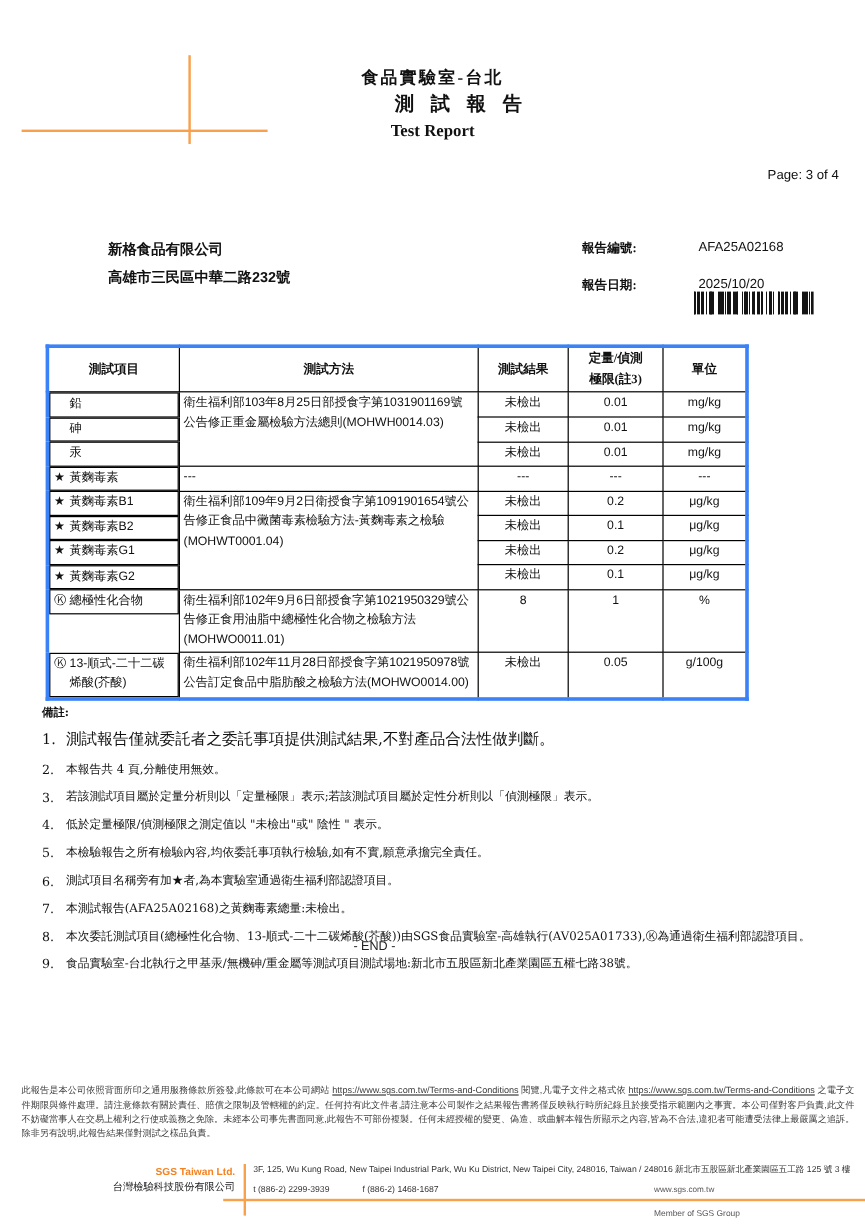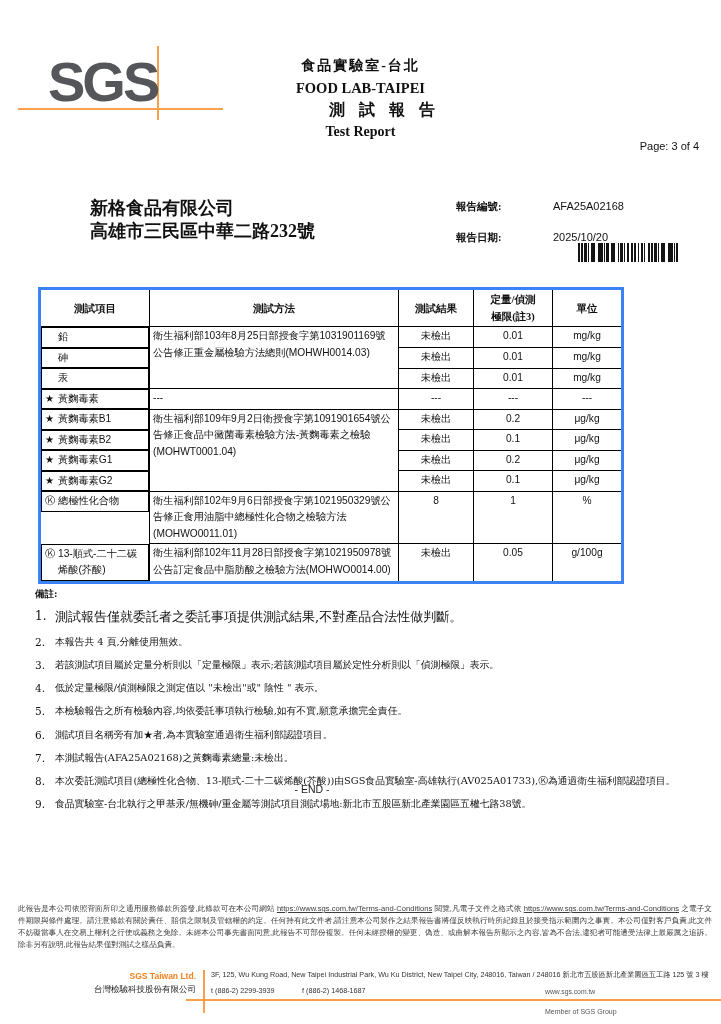--- a/index.html
+++ b/index.html
@@ -20,22 +20,22 @@
   .logo-vline { position:absolute; left:109px; top:-10px; width:2px; height:74px; background:#f9a04c; }
   .title-block { position:absolute; left:0; top:55px; width:721px; text-align:center;
     font-family:"Liberation Serif", serif; font-weight:bold; }
   .title-zh { font-size:14px; letter-spacing:2px; line-height:22px; }
   .title-en { font-size:14.5px; line-height:22px; }
   .report-zh { font-size:16px; letter-spacing:5px; line-height:22px;padding-left:48px; }
   .report-en { font-size:14px; line-height:22px; }
   .page-label { position:absolute; right:22px; top:140px; font-size:11px; }
 
   
-  .client { position:absolute; left:90px; top:197px; font-family:Liberation Serif, serif; font-weight:bold; font-size:18px; line-height:23px; }
-  .meta { position:absolute; left:456px; top:200px; display:grid; grid-template-columns:80px auto; column-gap:2px; row-gap:6px;gap:17px; }
+  .client { position:absolute; left:90px; top:197px; font-family:Liberation Sans, sans-serif; font-weight:bold; font-size:12px; line-height:23px; }
+  .meta { position:absolute; left:485px; top:200px; display:grid; grid-template-columns:80px auto; column-gap:2px; row-gap:6px;gap:17px; }
   .meta-label { font-family:"Liberation Serif", serif; font-weight:bold; font-size:10.5px; }
   .meta-value { font-weight:normal; font-size:11px; }
   .barcode { position:absolute; left:578px; top:243px; width:100px; height:19px;
     background:
       repeating-linear-gradient(90deg,#141414 0 1px,transparent 1px 3px,#141414 3px 5px,transparent 5px 6px,#141414 6px 7px,transparent 7px 10px),
       repeating-linear-gradient(90deg,#141414 0 2px,transparent 2px 7px);
   }
 
   
   .results-table-wrap { position:absolute; left:38px; top:287px; width:583px; }
@@ -82,26 +82,24 @@
   .website { position:absolute; left:545px; top:988px; font-size:6.8px; color:#555; }
   .orange-rule { position:absolute; left:186px; top:999px; width:535px; height:2px; background:#f9a04c; }
   .member { position:absolute; left:545px; top:1008px; font-size:7px; color:#555; }
 </style>
 </head>
 <body>
 
 <div class="logo">
   <div class="logo-hline"></div>
   <div class="logo-vline"></div>
-  <div class="logo-text">SGS</div>
 </div>
 
 <div class="title-block">
   <div class="title-zh">食品實驗室-台北</div>
-  <div class="title-en">FOOD LAB-TAIPEI</div>
   <div class="report-zh">測 試 報 告</div>
   <div class="report-en">Test Report</div>
 </div>
 
 <div class="page-label">Page: 3 of 4</div>
 
 <div class="client">
   <div>新格食品有限公司</div>
   <div>高雄市三民區中華二路232號</div>
 </div>

